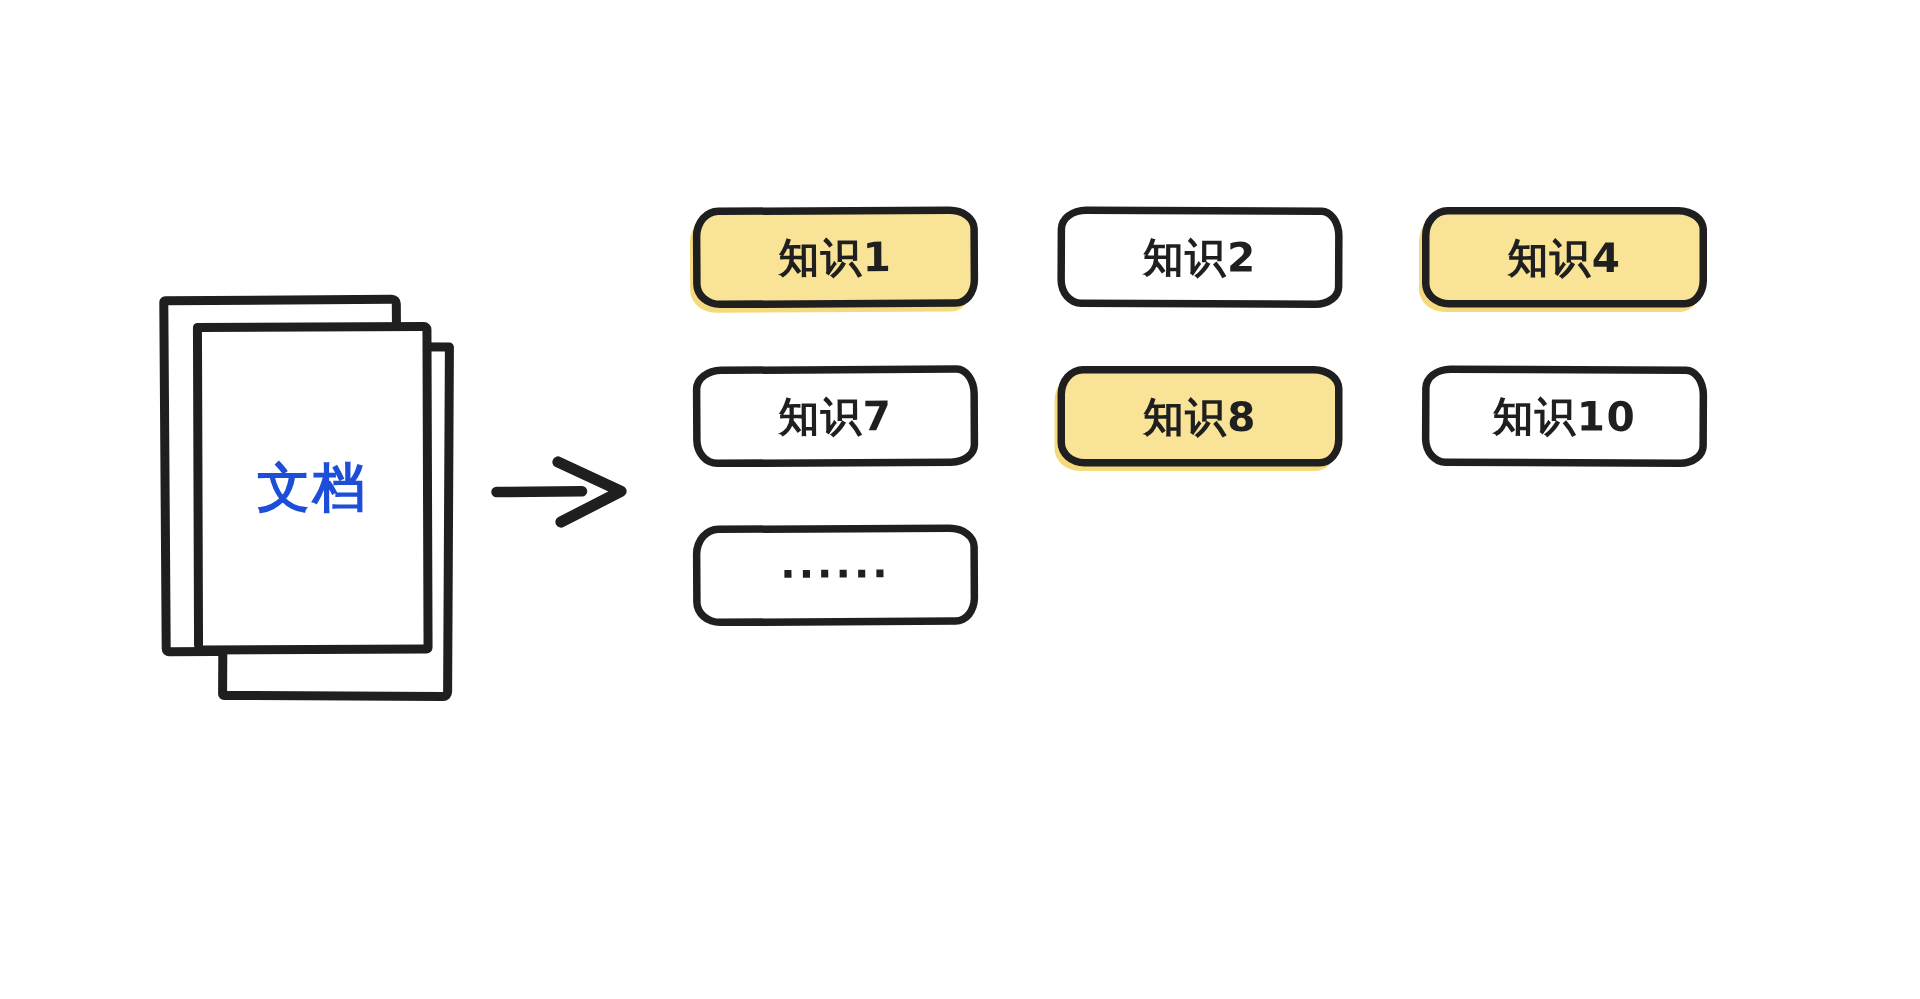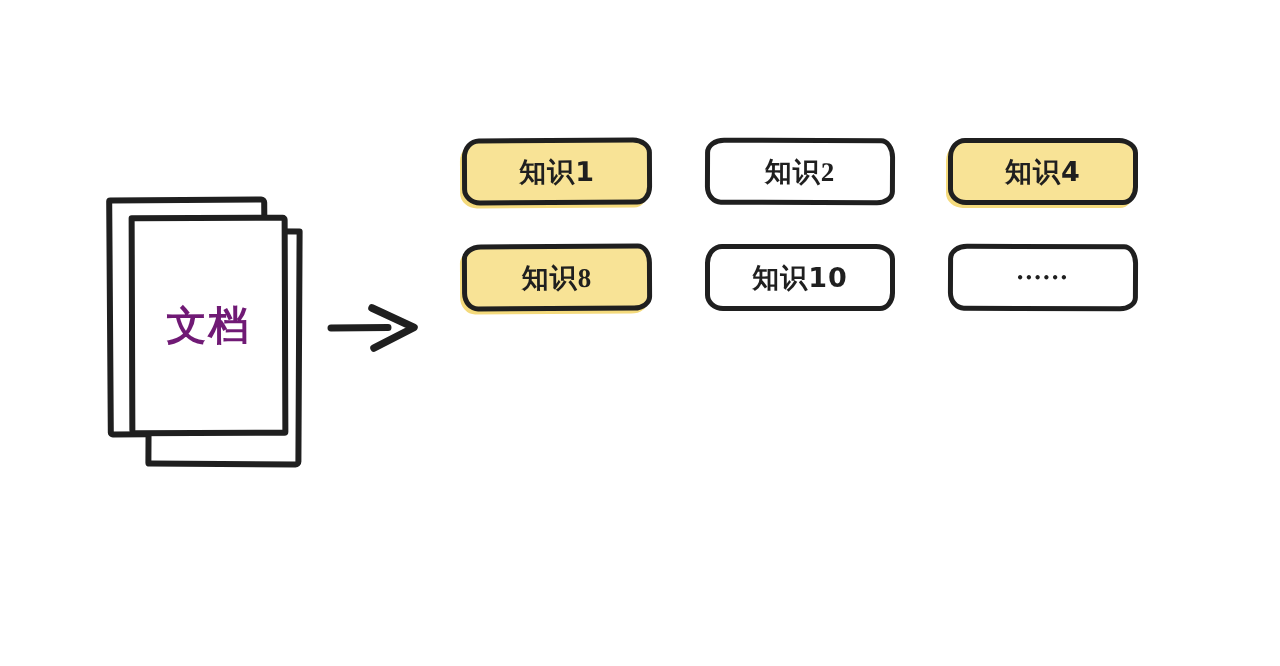--- a/index.html
+++ b/index.html
@@ -38,23 +38,23 @@
   .page-front {
     left: 129px; top: 215px; width: 159px; height: 221px;
     border-radius: 3px 5px 4px 6px;
     transform: rotate(-0.2deg);
     z-index: 3;
     display: flex;
     align-items: center;
     justify-content: center;
   }
   .doc-label {
-    font-size: 40px;
+    font-size: 35px;
     font-weight: bold;
-    color: #701a75;
+    color: #1d4ed8;
     letter-spacing: 2px;
   }
 
   
   .arrow-wrap {
     position: absolute;
     left: 326px; top: 300px;
     width: 96px; height: 56px;
     z-index: 4;
   }
@@ -78,21 +78,20 @@
     align-items: center;
     justify-content: center;
     font-size: 27px;
     font-weight: bold;
     color: #1f1f1f;
     letter-spacing: 1px;
   }
   .kbox:nth-child(2n) {
     border-radius: 19px 14px 18px 16px / 15px 19px 14px 18px;
     transform: rotate(0.25deg);
-    font-family: Liberation Serif, serif;
   }
   .kbox:nth-child(3n+1) {
     transform: rotate(-0.3deg);
   }
   .kbox.highlight {
     background: #F8E396;
     box-shadow: -3px 4px 0 -1px #f4da7c;
   }
   .kbox:nth-child(8).highlight {
     box-shadow: 4px -3px 0 -1px #f4da7c;
@@ -125,20 +124,23 @@
   <div class="kgrid">
       <div class="kbox highlight">
         <span>知识1</span>
       </div>
       <div class="kbox">
         <span>知识2</span>
       </div>
       <div class="kbox highlight">
         <span>知识4</span>
       </div>
+      <div class="kbox">
+        <span>知识7</span>
+      </div>
       <div class="kbox highlight">
         <span>知识8</span>
       </div>
       <div class="kbox">
         <span>知识10</span>
       </div>
       <div class="kbox dots">
         <span>......</span>
       </div>
     </div>

